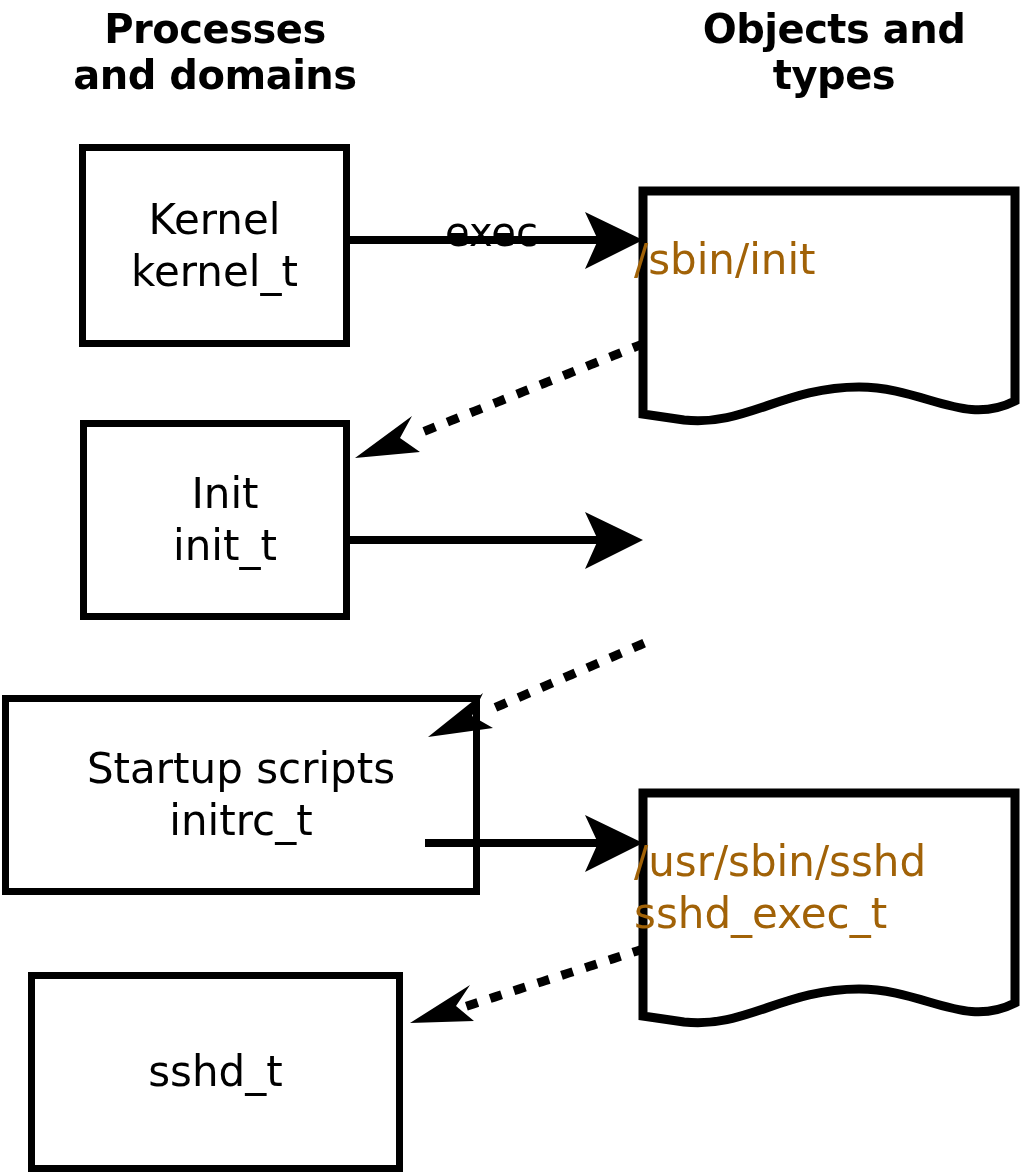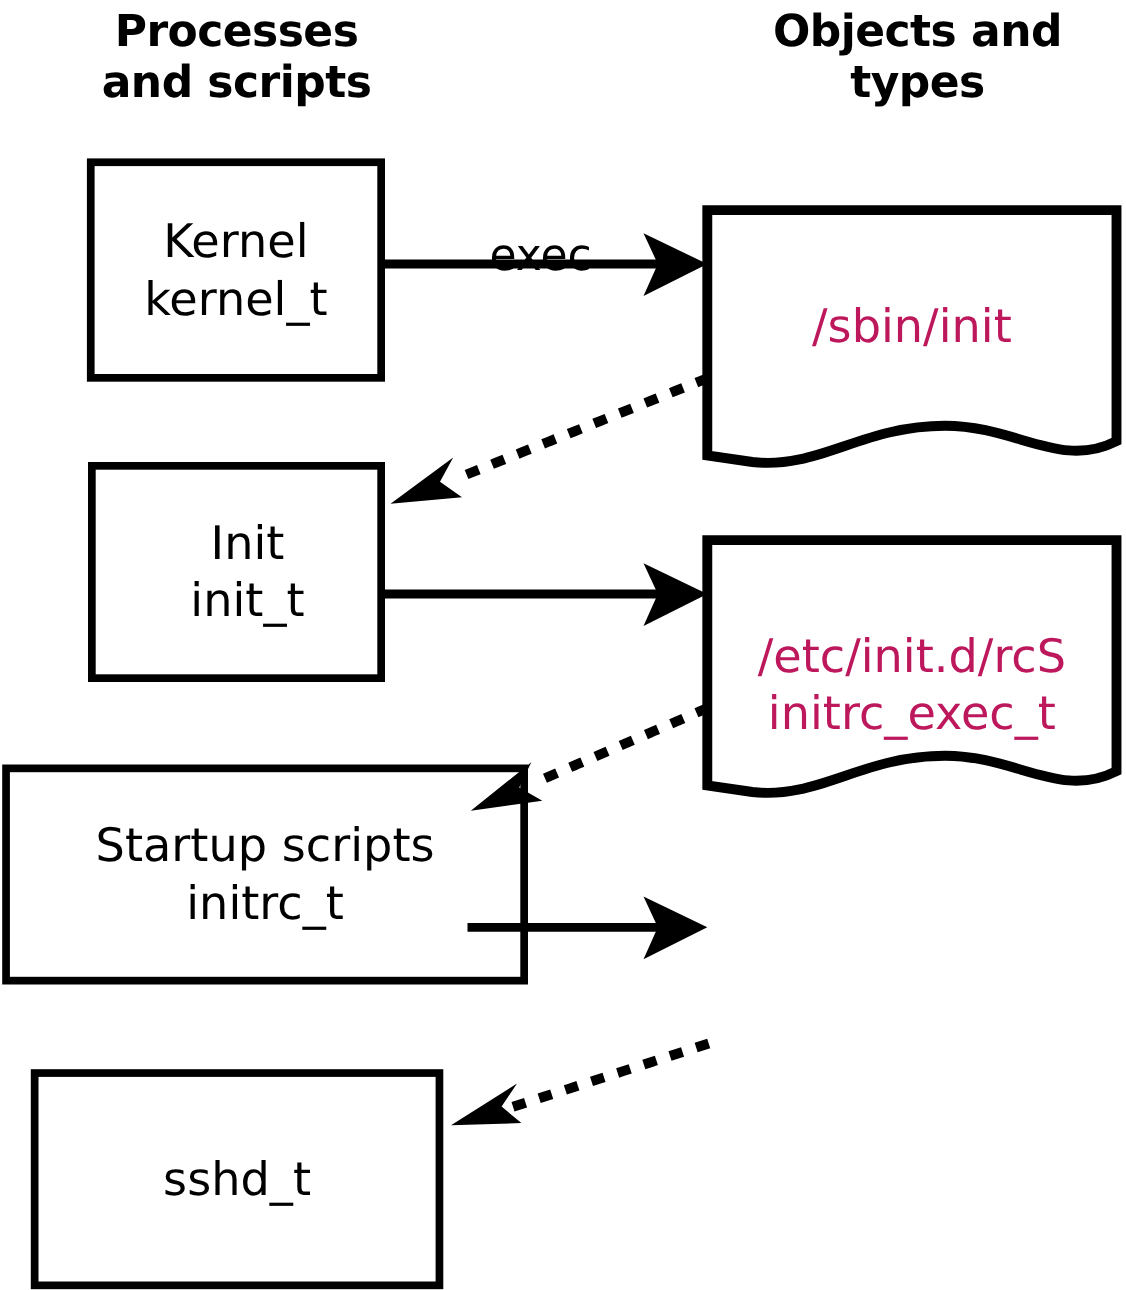--- a/index.html
+++ b/index.html
@@ -47,26 +47,25 @@
   .node-box .line2 { margin-top: 0px; }
 
   .doc-shape {
     position: absolute;
   }
   .doc-shape svg { display: block; }
   .doc-label {
     position: absolute;
     left: 0;
     width: 100%;
-    text-align: center;
-    color: #be185d;
+    text-align: left;
+    color: #a16207;
     font-size: 42px;
     line-height: 52px;
     pointer-events: none;
-    margin-top: 37px;
   }
 
   .edge-layer {
     position: absolute;
     left: 0;
     top: 0;
     width: 1024px;
     height: 1173px;
     pointer-events: none;
   }
@@ -78,21 +77,21 @@
     white-space: nowrap;
     margin-top: 28px;
   }
 </style>
 </head>
 <body>
 
 <div id="canvas">
 
   <div class="col-header" id="header-left">Processes
-and scripts</div>
+and domains</div>
   <div class="col-header" id="header-right">Objects and
 types</div>
 
   <div class="node-box" style="left:79px; top:144px; width:271px; height:203px;">
     <span>Kernel</span>
     <span class="line2">kernel_t</span>
   </div>
 
   <div class="node-box" style="left:80px; top:420px; width:270px; height:200px;padding-left:20px;">
     <span>Init</span>
@@ -108,28 +107,28 @@
     <span class="line2">sshd_t</span>
   </div>
 
   <div class="doc-shape" style="left:634px; top:182px; width:390px; height:248px;">
     <svg width="390" height="248" viewBox="0 0 390 248">
       <path d="M 9 9 L 381 9 L 381 219 C 330 245 290 205 225 205 C 150 205 110 245 50 238 L 9 232 Z" fill="#ffffff" stroke="#000000" stroke-width="9" stroke-linejoin="miter" stroke-linecap="butt"></path>
     </svg>
     <div class="doc-label" style="top:52px;">/sbin/init</div>
   </div>
 
-  <div class="doc-shape" style="left:634px; top:482px; width:390px; height:248px;">
+
+  <div class="doc-shape" style="left:634px; top:784px; width:390px; height:248px;">
     <svg width="390" height="248" viewBox="0 0 390 248">
       <path d="M 9 9 L 381 9 L 381 219 C 330 245 290 205 225 205 C 150 205 110 245 50 238 L 9 232 Z" fill="#ffffff" stroke="#000000" stroke-width="9" stroke-linejoin="miter" stroke-linecap="butt"></path>
     </svg>
-    <div class="doc-label" style="top:52px;">/etc/init.d/rcS</div>
-    <div class="doc-label" style="top:104px;">initrc_exec_t</div>
+    <div class="doc-label" style="top:52px;">/usr/sbin/sshd</div>
+    <div class="doc-label" style="top:104px;">sshd_exec_t</div>
   </div>
-
 
   <svg class="edge-layer" width="1024" height="1173" viewBox="0 0 1024 1173">
 
     <g>
       <line x1="350" y1="240" x2="600" y2="240" stroke="#000000" stroke-width="8"></line>
       <polygon points="643,240 585,212 598,240 585,269" fill="#000000"></polygon>
     </g>
 
     <g>
       <line x1="640" y1="345" x2="410" y2="437" stroke="#000000" stroke-width="9" stroke-dasharray="3 22" stroke-linecap="square"></line>

